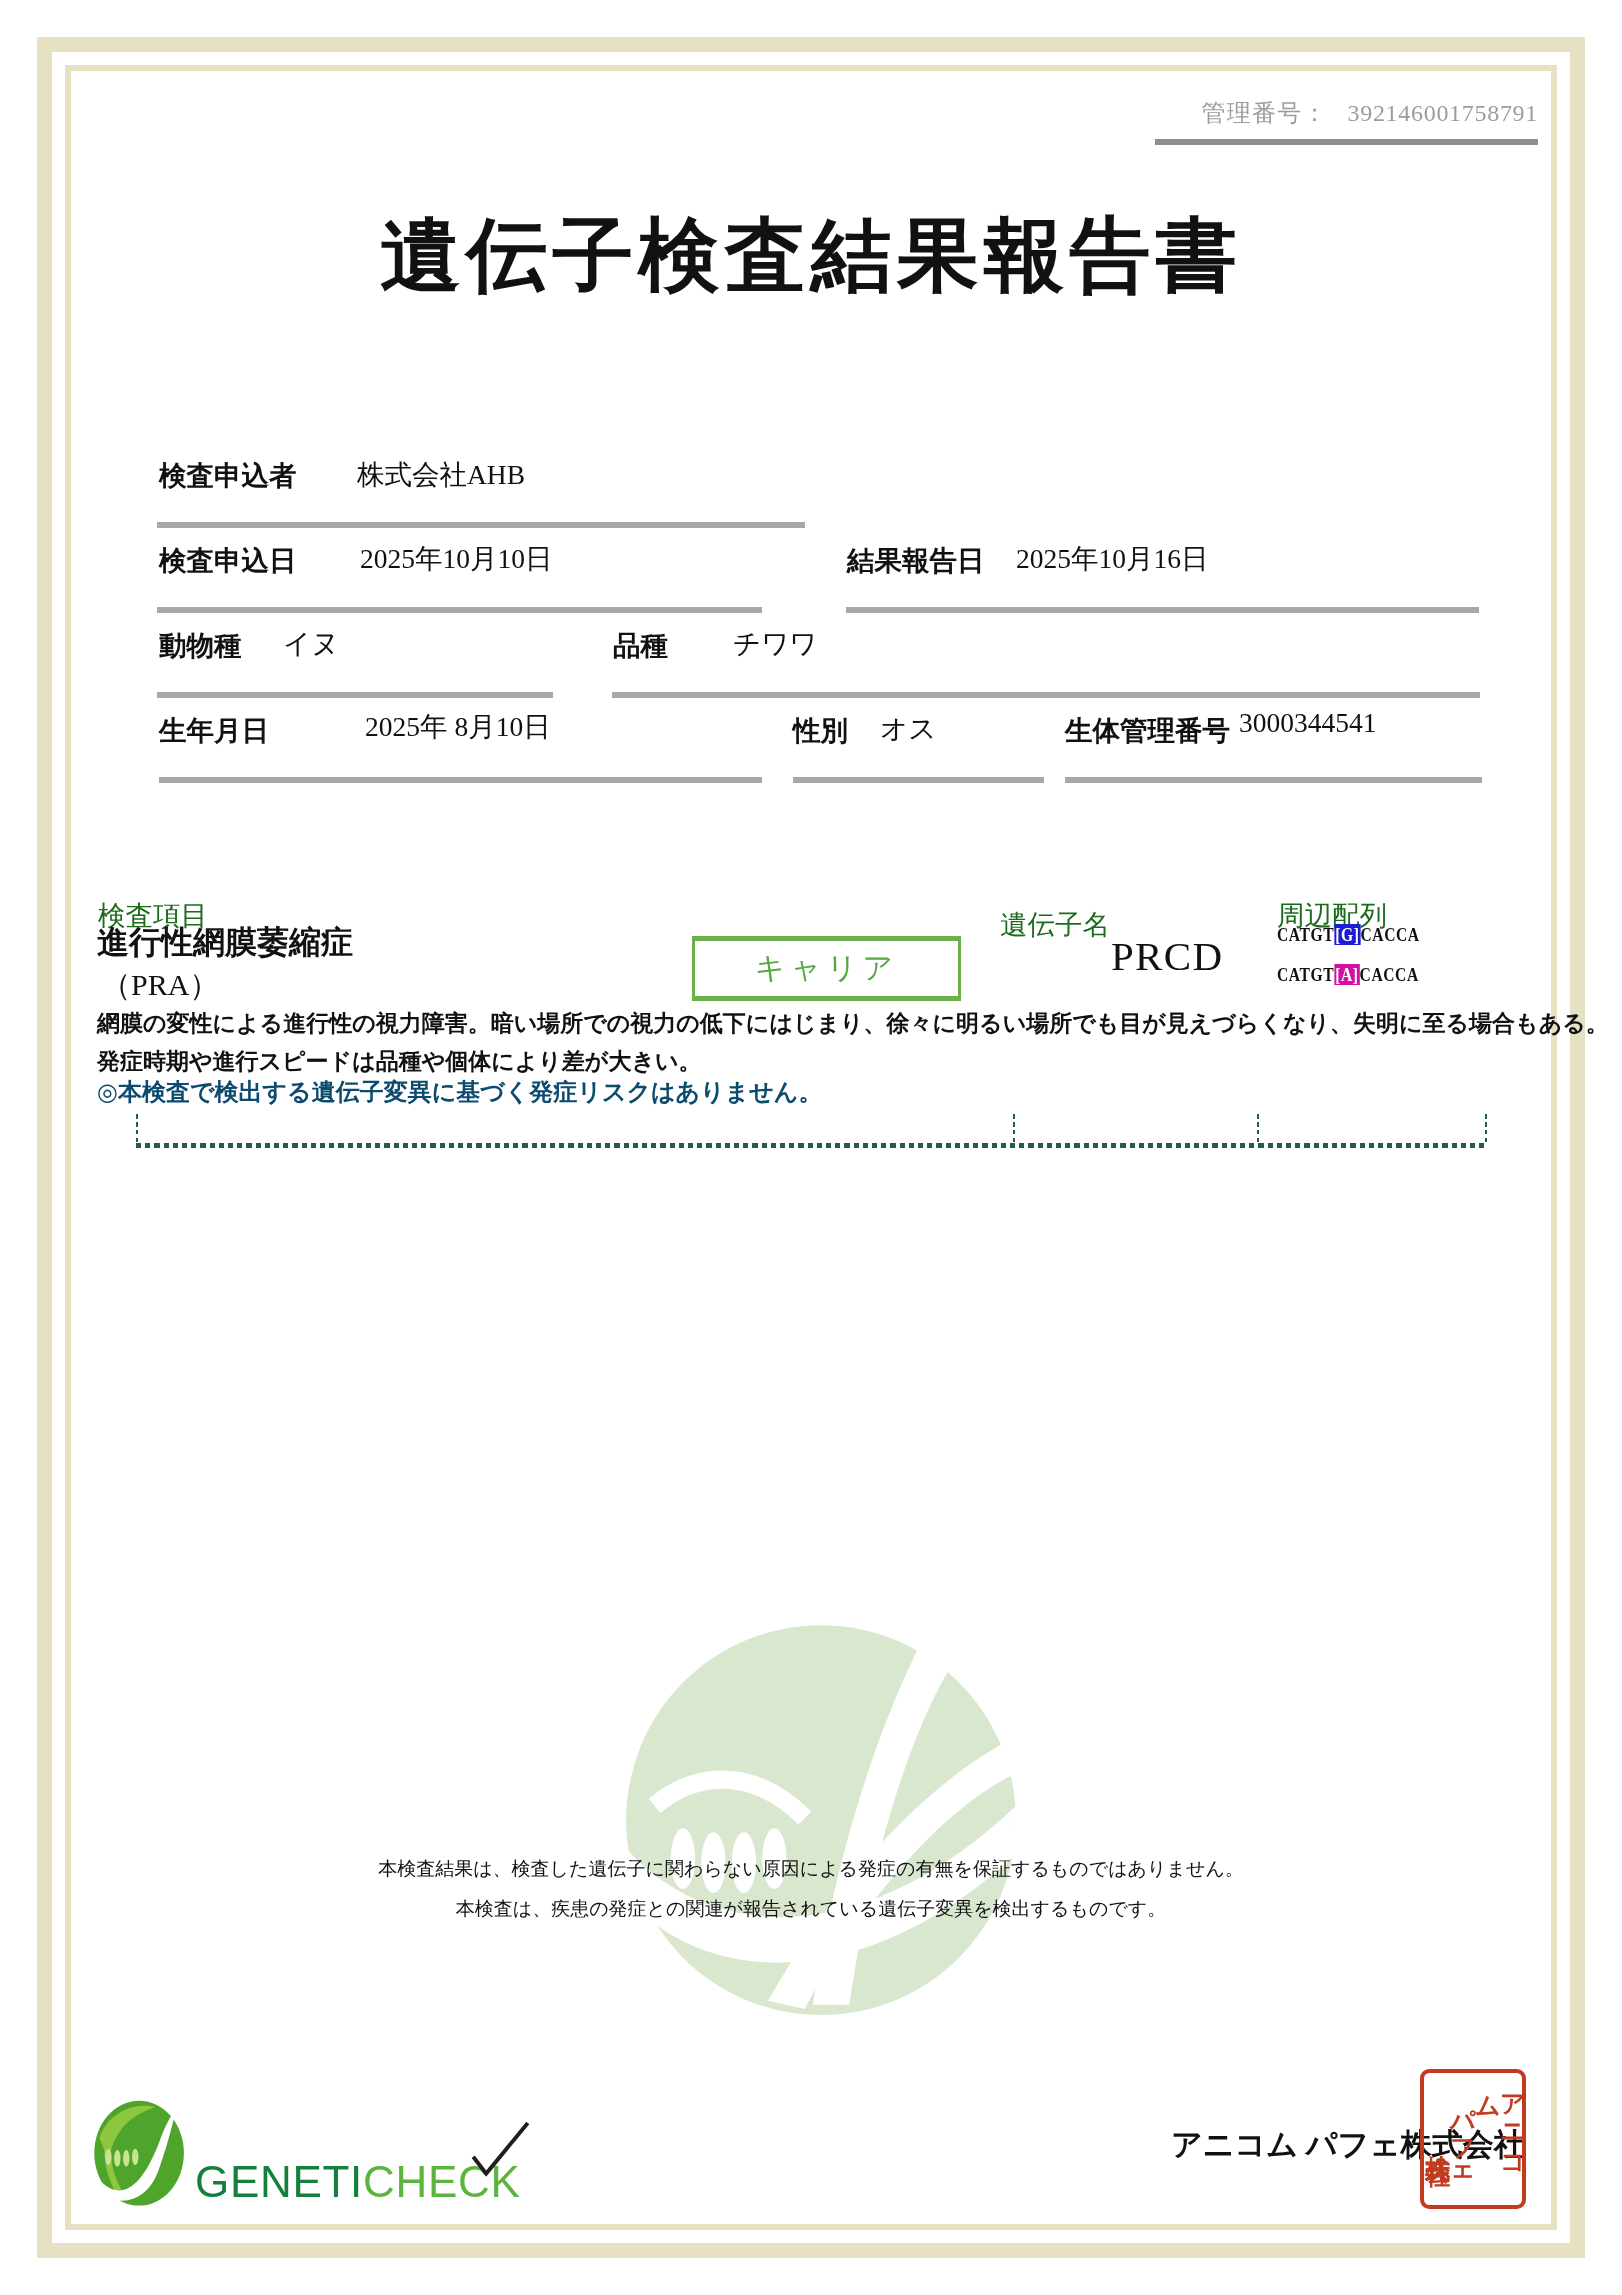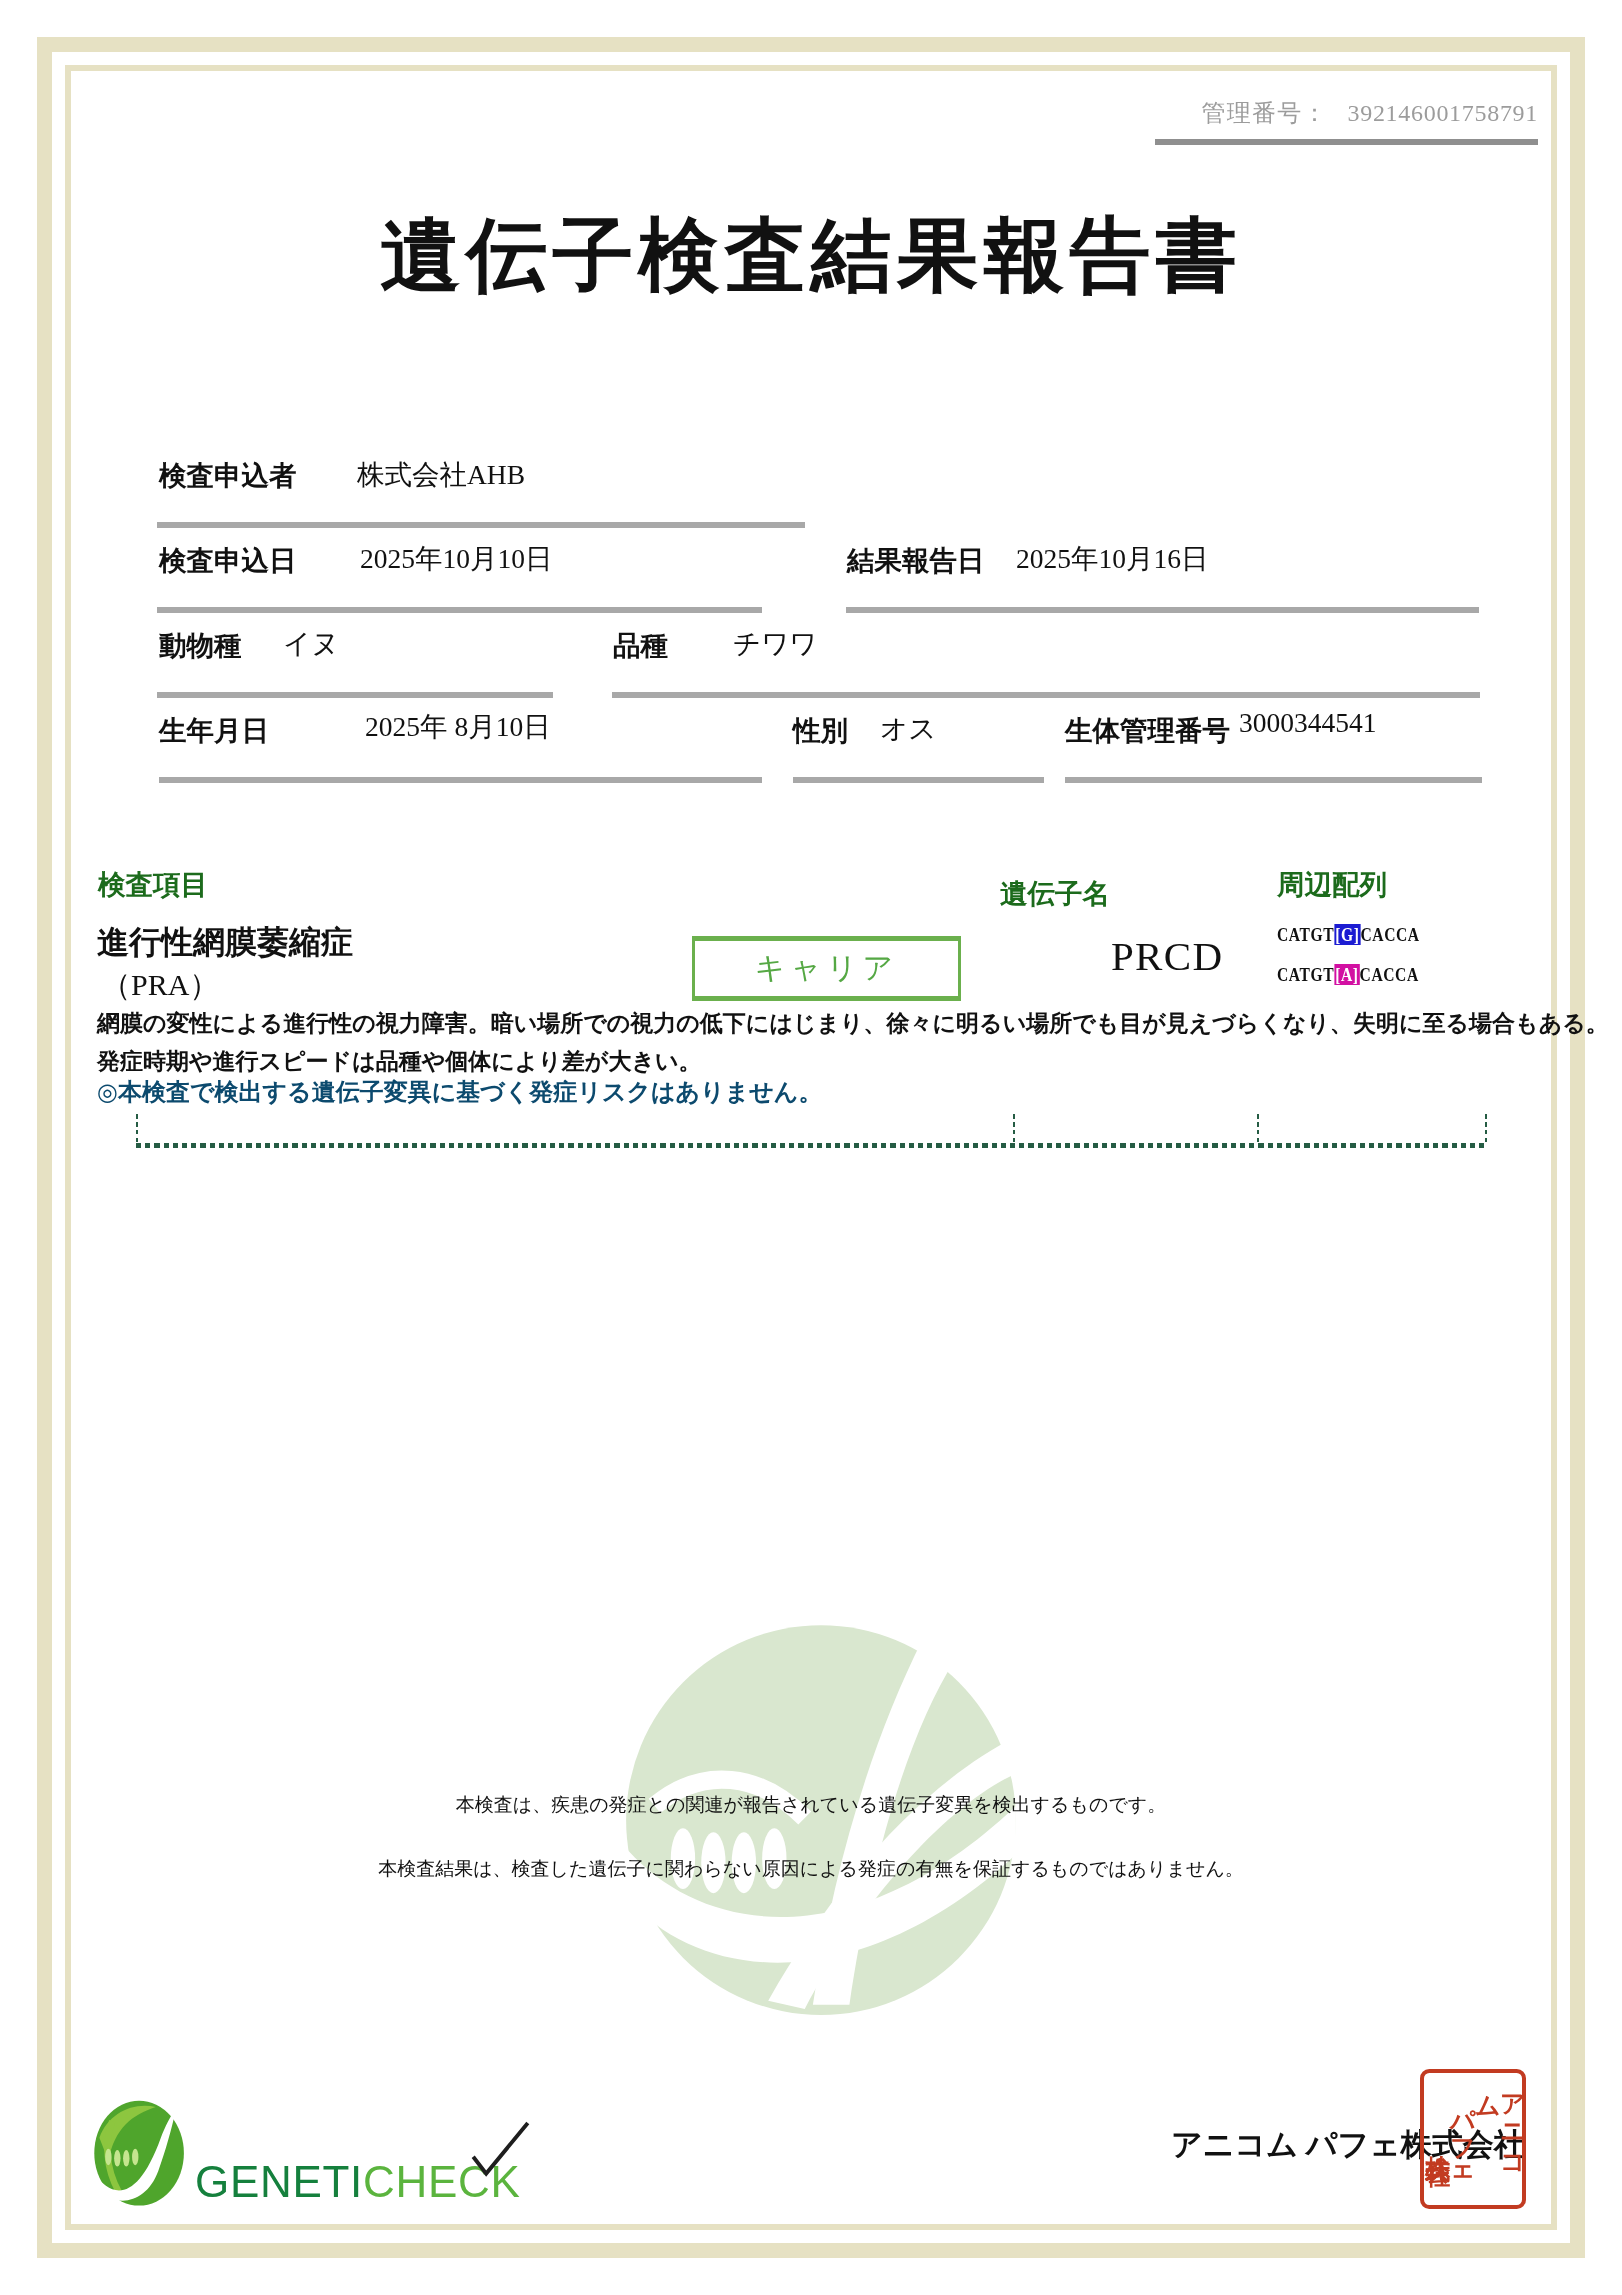--- a/index.html
+++ b/index.html
@@ -17,21 +17,21 @@
     letter-spacing:1.3px;white-space:nowrap;}
   .mgmt .num{margin-left:19.6px;letter-spacing:0.7px;}
   .mgmt-underline{position:absolute;top:139px;right:84px;width:383px;height:5.9px;background:#8f8f8f;}
   .title{position:absolute;top:202px;left:0;width:100%;text-align:center;
     font-size:81px;font-weight:bold;letter-spacing:5.2px;white-space:nowrap;}
   
   .f-label{position:absolute;font-size:27.5px;font-weight:bold;white-space:nowrap;}
   .f-value{position:absolute;font-size:27.5px;white-space:nowrap;}
   .u{position:absolute;height:5.9px;background:#a8a8a8;}
   
-  .g-head{position:absolute;font-size:27.5px;font-weight:bold;color:#1c6b1c;white-space:nowrap;}
+  .g-head{position:absolute;font-size:27.5px;font-weight:normal;color:#1c6b1c;white-space:nowrap;margin-top:31px;}
   .disease{position:absolute;left:97px;top:921px;font-size:32px;font-weight:bold;white-space:nowrap;}
   .disease-abbr{position:absolute;left:101px;top:965px;font-size:30px;white-space:nowrap;}
   .result-box{position:absolute;left:692px;top:936px;width:263px;height:55px;
     border:solid #6bb04d;border-width:5.9px 3.3px;display:flex;align-items:center;justify-content:center;}
   .result-box span{font-size:30px;color:#55a844;letter-spacing:5.2px;}
   .gene{position:absolute;left:1111px;top:932px;font-size:41px;letter-spacing:1.3px;}
   .seq{position:absolute;left:1277px;font-size:19px;font-weight:bold;white-space:nowrap;
     transform:scaleX(0.82);transform-origin:left top;letter-spacing:0.7px;}
   .seq .al{color:#fff;padding:0 1.3px;}
   .seq.s1 .al{background:#1c1cd2;}
@@ -41,21 +41,21 @@
   .vdash{position:absolute;top:1114px;width:2px;height:29px;
     background:repeating-linear-gradient(180deg,#255c44 0 4.6px,transparent 4.6px 7.9px);}
   .hdash{position:absolute;left:136px;top:1143px;width:1351px;height:4.6px;
     background:repeating-linear-gradient(90deg,#255c44 0 5.2px,transparent 5.2px 9.2px);}
   
   .wm{position:absolute;left:618px;top:1611px;width:406px;height:406px;}
   .sum{position:absolute;left:0;width:100%;text-align:center;
     font-family:"Liberation Sans","DejaVu Sans",sans-serif;white-space:nowrap;}
   .sum.l1{top:1701px;font-size:29px;}
   .sum.l2{top:1746px;font-size:31px;}
-  .sum.n1{top:1792px;font-size:19px;}
+  .sum.n1{top:1896px;font-size:19px;}
   .sum.n2{top:1856px;font-size:19px;}
   
   .leaf-icon{position:absolute;left:93px;top:2098px;width:96px;height:109px;}
   .logo-text{position:absolute;left:195px;top:2157px;font-family:"Liberation Sans","DejaVu Sans",sans-serif;
     font-size:44px;letter-spacing:0.7px;white-space:nowrap;}
   .logo-text .t1{color:#15803d;}
   .logo-text .t2{color:#5bb43e;}
   .check-icon{position:absolute;left:468px;top:2119px;width:65px;height:65px;}
   .company{position:absolute;left:1171px;top:2124px;font-size:31px;font-weight:bold;
     white-space:nowrap;z-index:1;}

